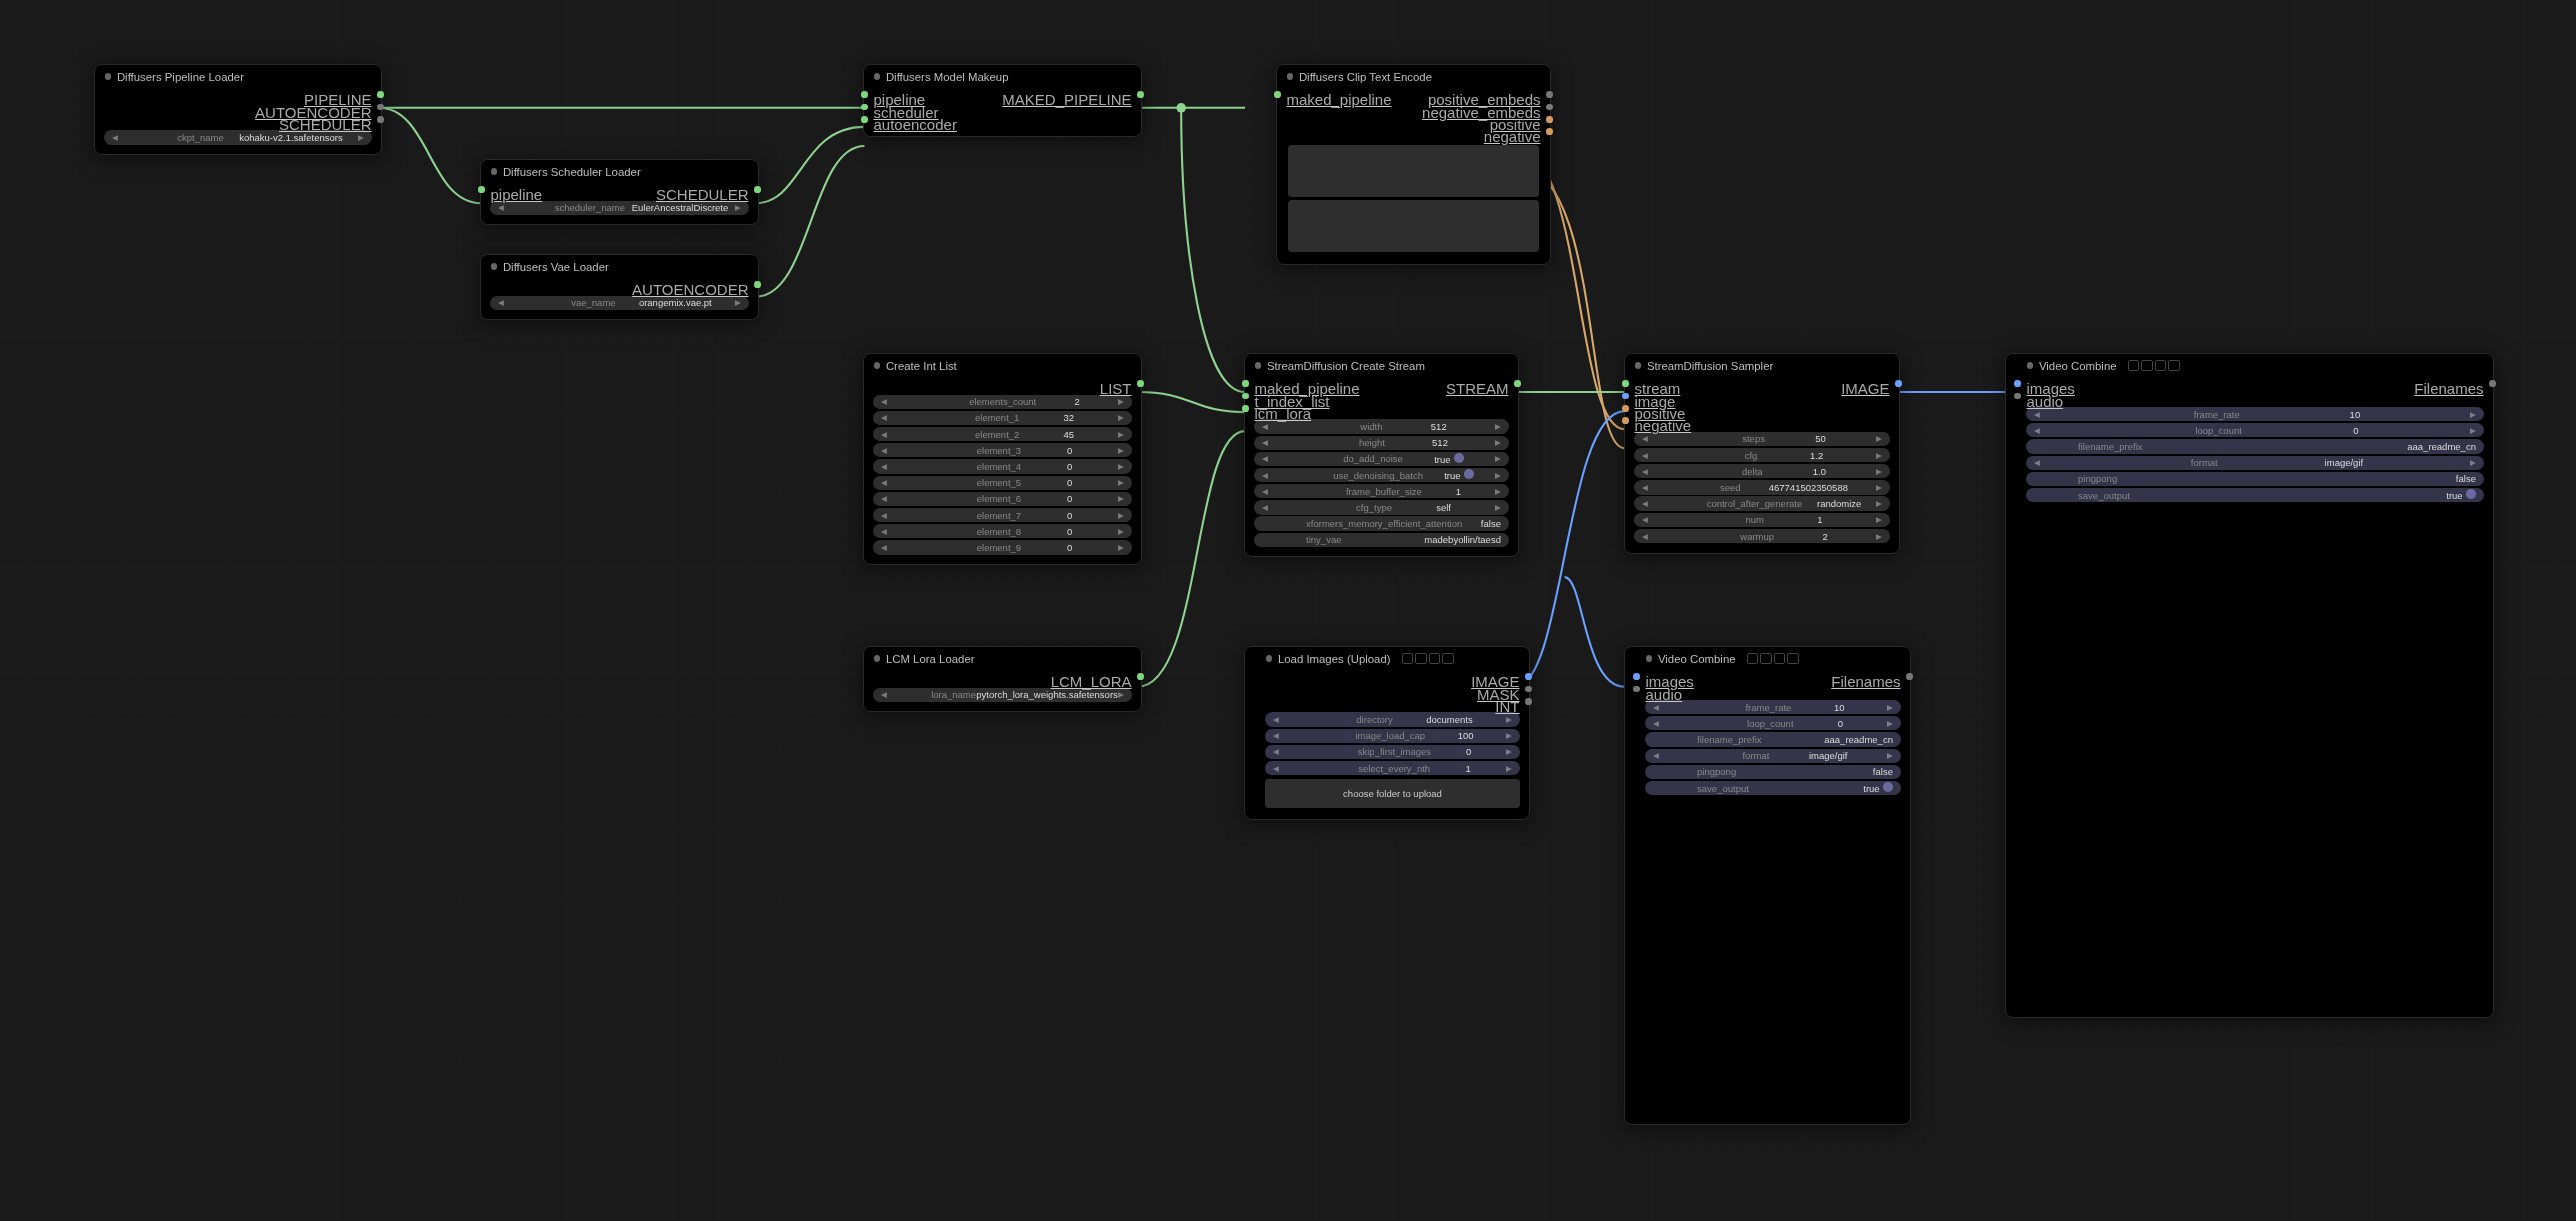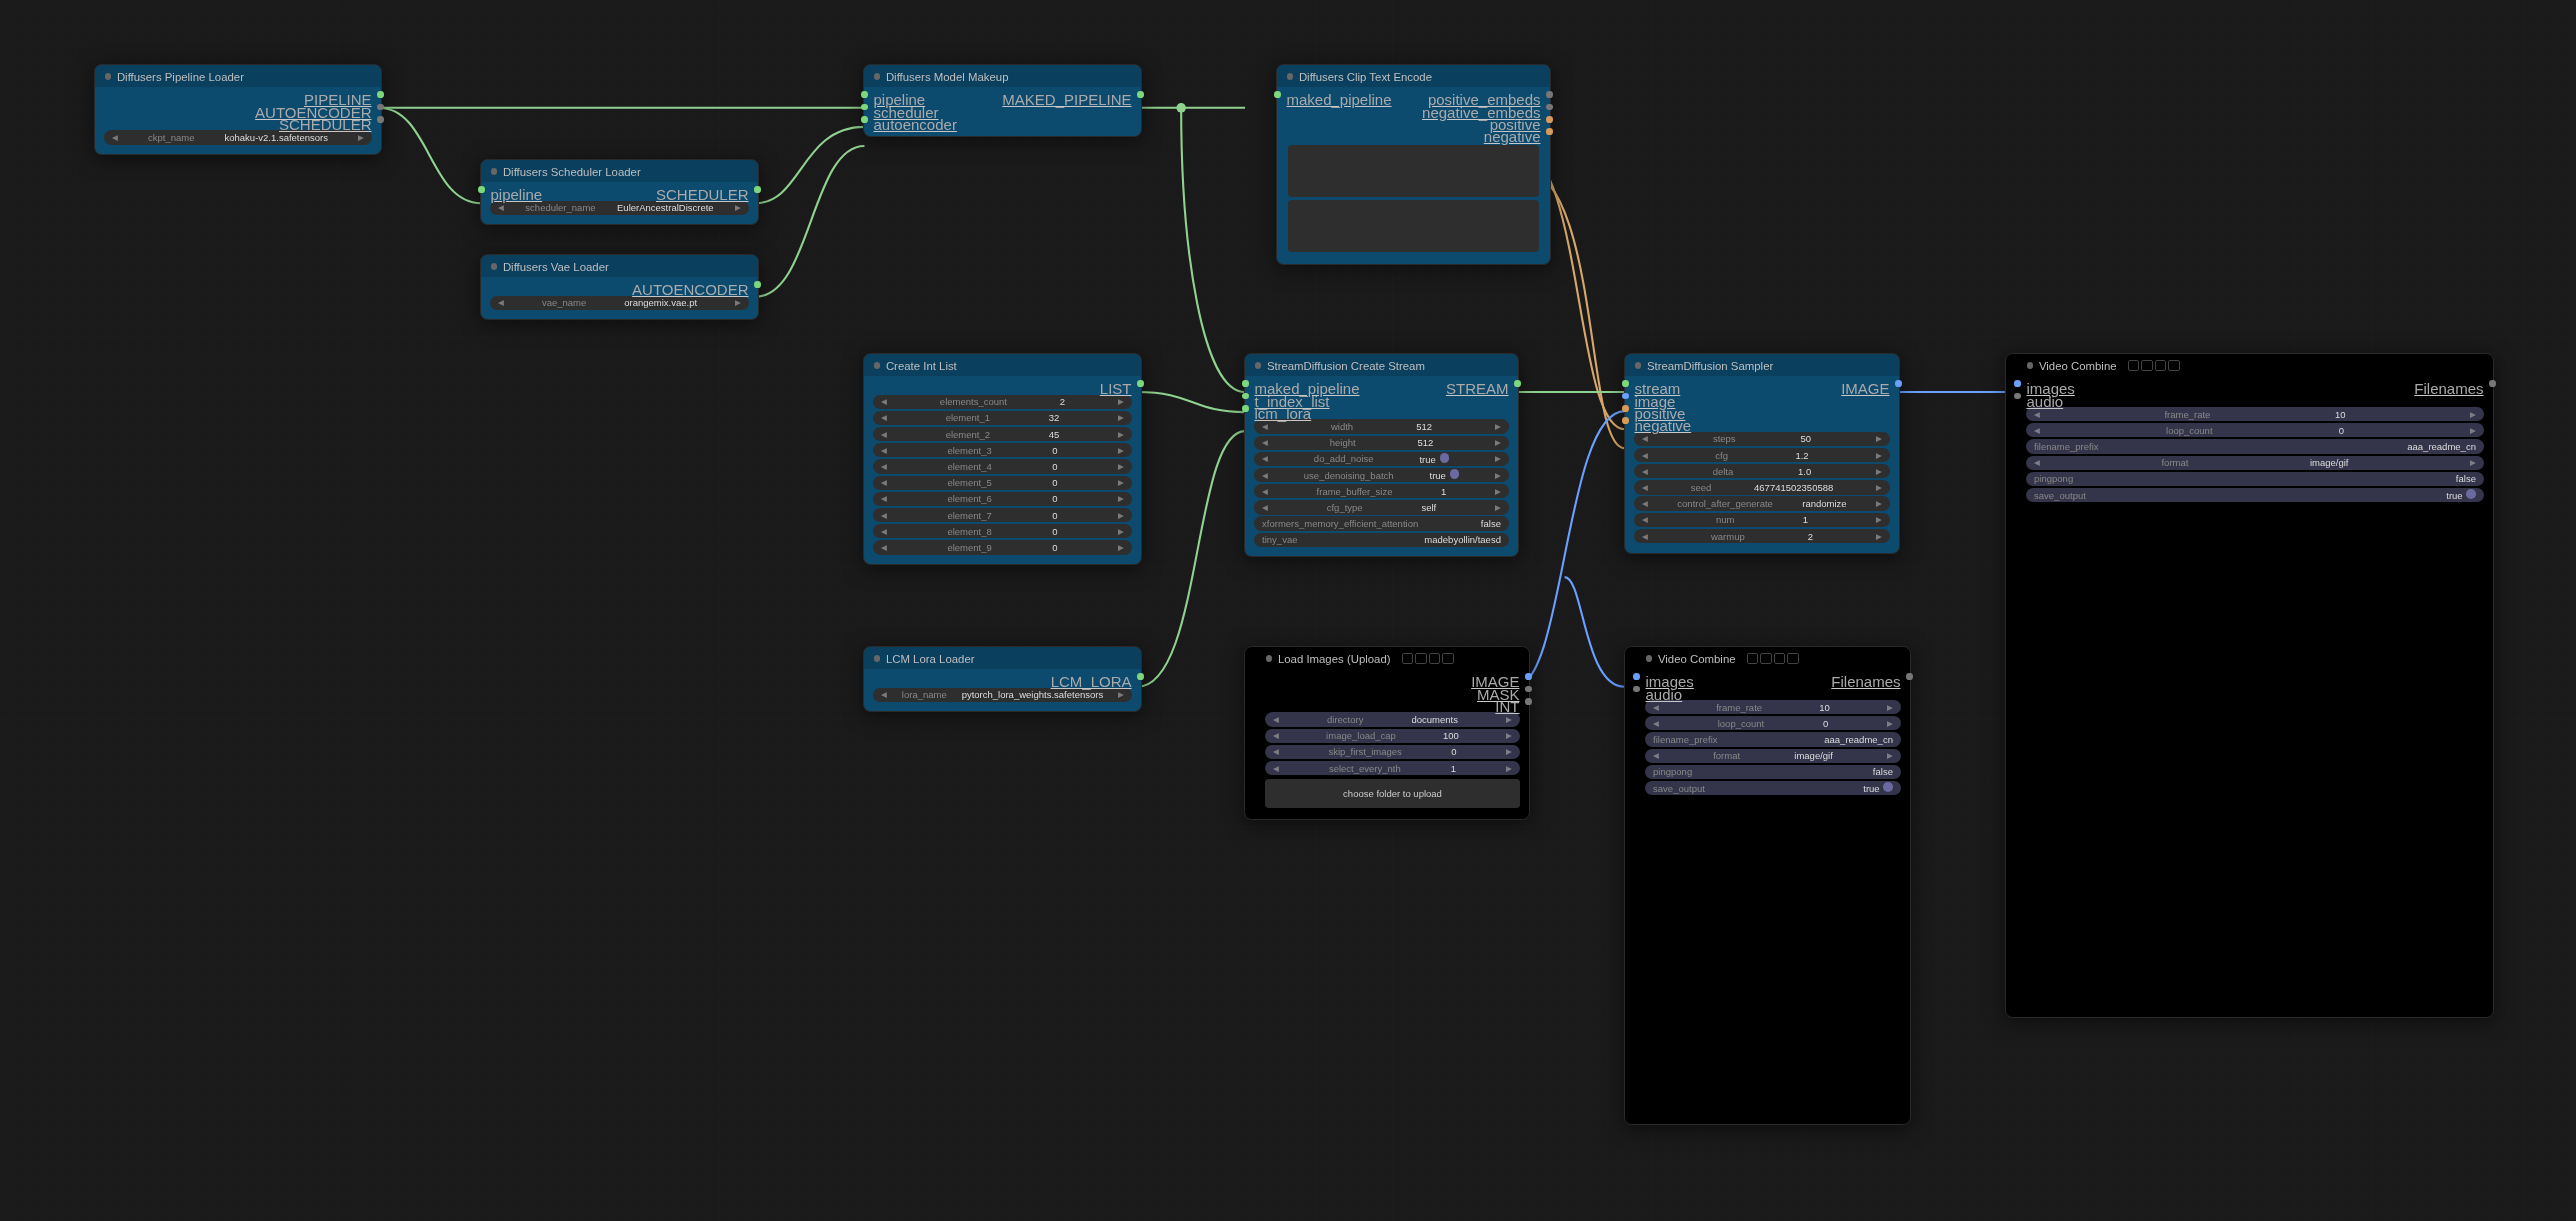--- a/index.html
+++ b/index.html
@@ -14,21 +14,21 @@
     content:"";position:absolute;inset:0;
     background-image:
       linear-gradient(#222 1px,transparent 1px),
       linear-gradient(90deg,#222 1px,transparent 1px);
     background-size:15.3px 15.3px;
     opacity:.25;
   }
   svg.wires{position:absolute;inset:0;width:2576px;height:1221px;pointer-events:none;}
   .node{
     position:absolute;
-    background:#0c4a6e;
+    background:#000000;
     border-radius:7.6px;
     box-shadow:0 3.8px 19px rgba(0,0,0,.5);
     border:1px solid #2a2a2a;
   }
   .node.purple{ background:#000000;padding-left:11px; }
   .title{
     display:flex;align-items:center;gap:5.7px;
     padding:5.7px 9.5px 4.8px 9.5px;
     background:rgba(0,0,0,.15);
     border-radius:7.6px 7.6px 0 0;
@@ -48,21 +48,21 @@
   .lbl-l{text-align:left;color:#aaa;}
   .lbl-r{text-align:right;color:#aaa;margin-left:auto;}
   .widget{
     display:flex;align-items:center;justify-content:space-between;
     height:14.3px;margin:1.9px 3.8px;
     background:#2e2e2e;border-radius:8.6px;
     padding:0 7.6px;font-size:9.5px;color:#bbb;
   }
   .node.purple .widget{background:#34344a;}
   .widget .tri{opacity:.55;font-size:7.6px;}
-  .widget .name{color:#888;}
+  .widget .name{color:#888;margin-left:44px;}
   .widget .val{color:#ddd;}
   .btn{
     height:29px;margin:3.8px 3.8px;background:#2e2e2e;border-radius:3.8px;
     display:flex;align-items:center;justify-content:center;font-size:9.5px;color:#ccc;
   }
   .bigbox{height:52px;margin:3.8px 5.7px;background:#2e2e2e;border-radius:3.8px;}
   .toggle{width:9.5px;height:9.5px;border-radius:50%;background:#6a6aa0;display:inline-block;margin-left:3.8px;}
 </style>
 </head>
 <body>

